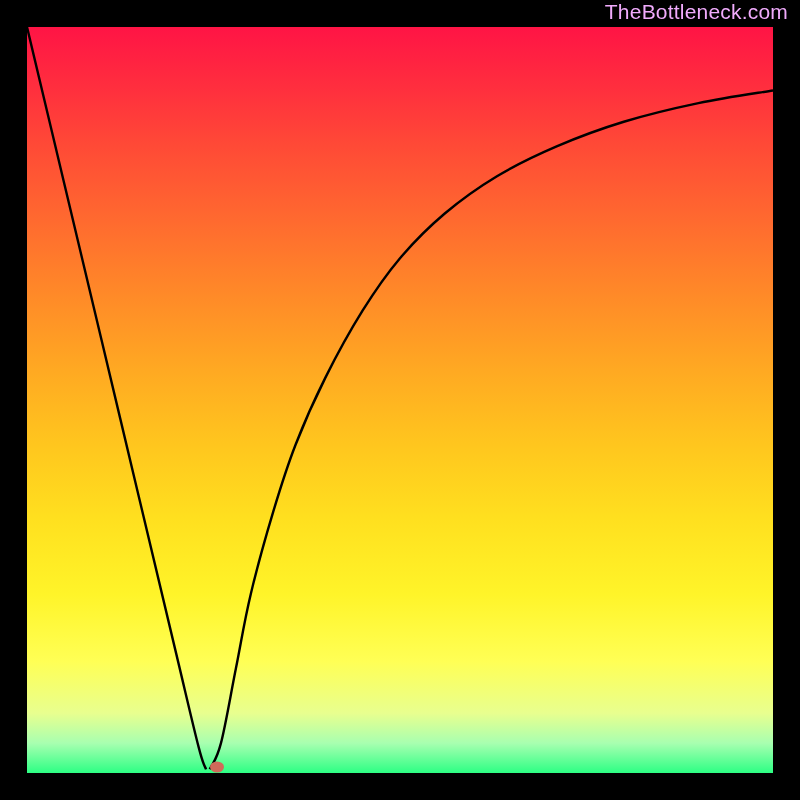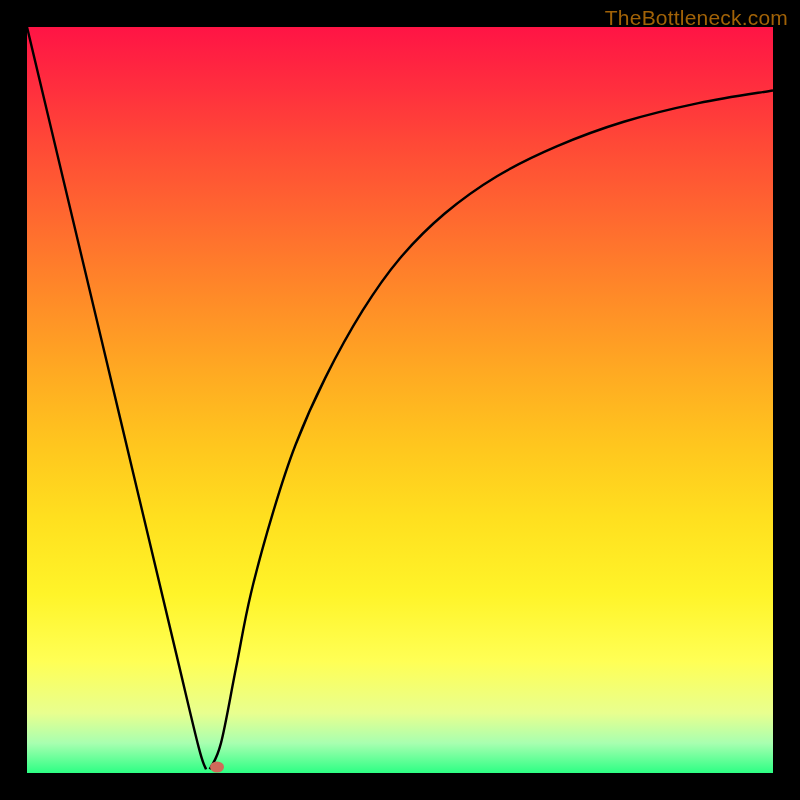--- a/index.html
+++ b/index.html
@@ -36,23 +36,23 @@
       #ffe01f 66%,
       #fff429 76%,
       #ffff55 85%,
       #e8ff8f 92%,
       #a8ffb0 96%,
       #2dff84 100%
     );
   }
   .watermark {
     position: absolute;
-    top: 6px;
+    top: 0;
     right: 12px;
-    color: #a16207;
+    color: #f0abfc;
     font-size: 21px;
     font-weight: 500;
     letter-spacing: 0.2px;
     user-select: none;
   }
   svg.curve {
     position: absolute;
     top: 0;
     left: 0;
     width: 746px;

